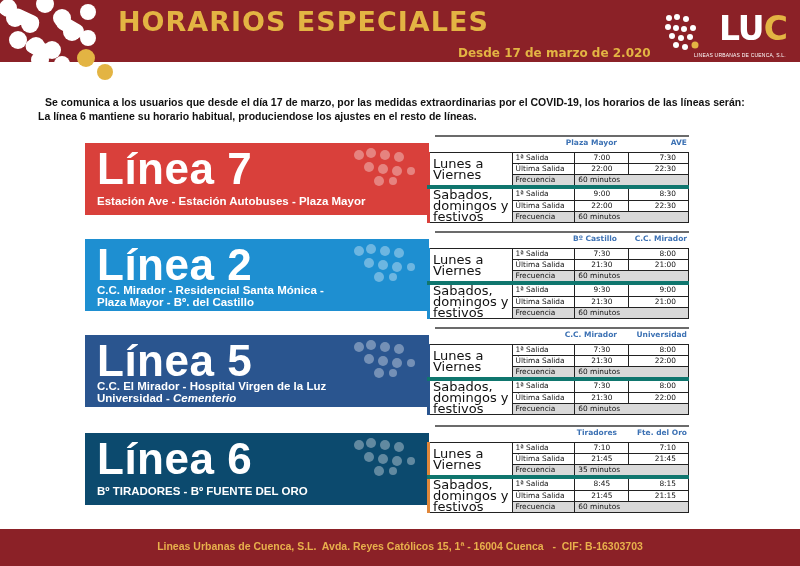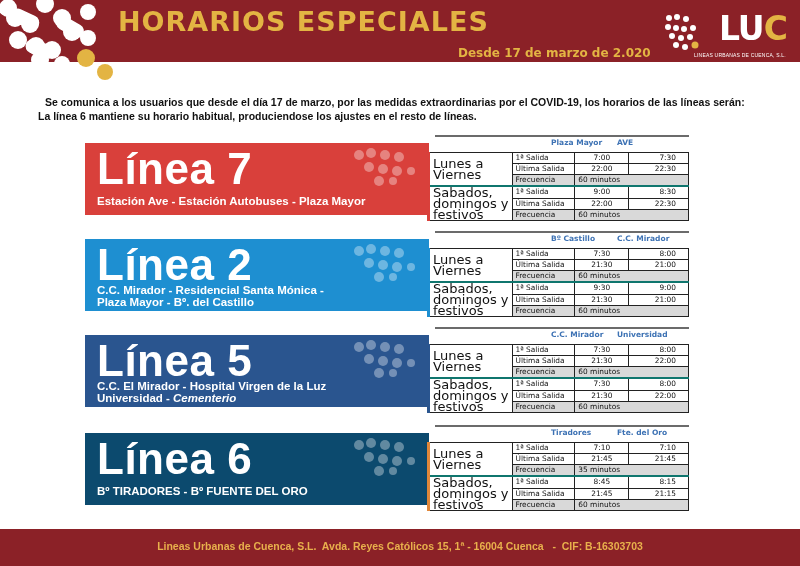--- a/index.html
+++ b/index.html
@@ -61,21 +61,21 @@
     }
     .banner-route.one-line { top: 52px; }
     .banner-route.two-line { top: 45px; }
     .banner-dots { position: absolute; right: 10px; top: 4px; width: 70px; height: 40px; opacity: 0.35; }
 
     .tbl-wrap { position: absolute; left: 342px; top: 0; width: 262px; }
     .tbl-topline { position: absolute; left: 8px; top: 0; width: 254px; height: 2px; background: #6b6b6b; }
     .tbl-head {
       position: absolute; top: 3px; height: 13px;
       font-family: "DejaVu Sans", sans-serif; font-weight: bold; font-size: 7.5px; color: #3d72b4;
-      text-align: left; white-space: nowrap;
+      text-align: right; white-space: nowrap;
     }
     .tbl-head.c1 { left: 124px; width: 66px; }
     .tbl-head.c2 { left: 190px; width: 70px; }
     table.sched {
       position: absolute; left: 0; top: 17px; width: 262px;
       border-collapse: collapse; font-family: "DejaVu Sans", sans-serif;
       font-size: 7.4px; color: #111;
     }
     table.sched td {
       border: 1px solid #222; height: 11.2px; padding: 0 3px; line-height: 10px;
@@ -83,21 +83,21 @@
     }
     table.sched td.group {
       width: 58px; text-align: left; font-size: 13px; line-height: 11px;
       border-left: 3px solid var(--accent);
     }
     table.sched td.label { width: 66px; }
     table.sched td.time { text-align: center; font-weight: normal; width: 66px; }
     table.sched td.time.c2 { text-align: right; padding-right: 12px; width: 70px; }
     table.sched tr.freq td.label, table.sched tr.freq td.freqval { background: #d9d9d9; }
     table.sched td.freqval { }
-    table.sched tr.sep td { border-top: 2px solid #0f766e; }
+    table.sched tr.sep td { border-top: 4px solid #0f766e; }
 
     
     .footer {
       position: absolute; left: 0; top: 529px; width: 800px; height: 37px;
       background: #8b2127;
     }
     .footer-text {
       position: absolute; left: 0; top: 11px; width: 800px; text-align: center;
       font-family: "Liberation Sans", sans-serif; font-weight: bold; font-size: 10.5px;
       color: #e8b04c; white-space: pre;

